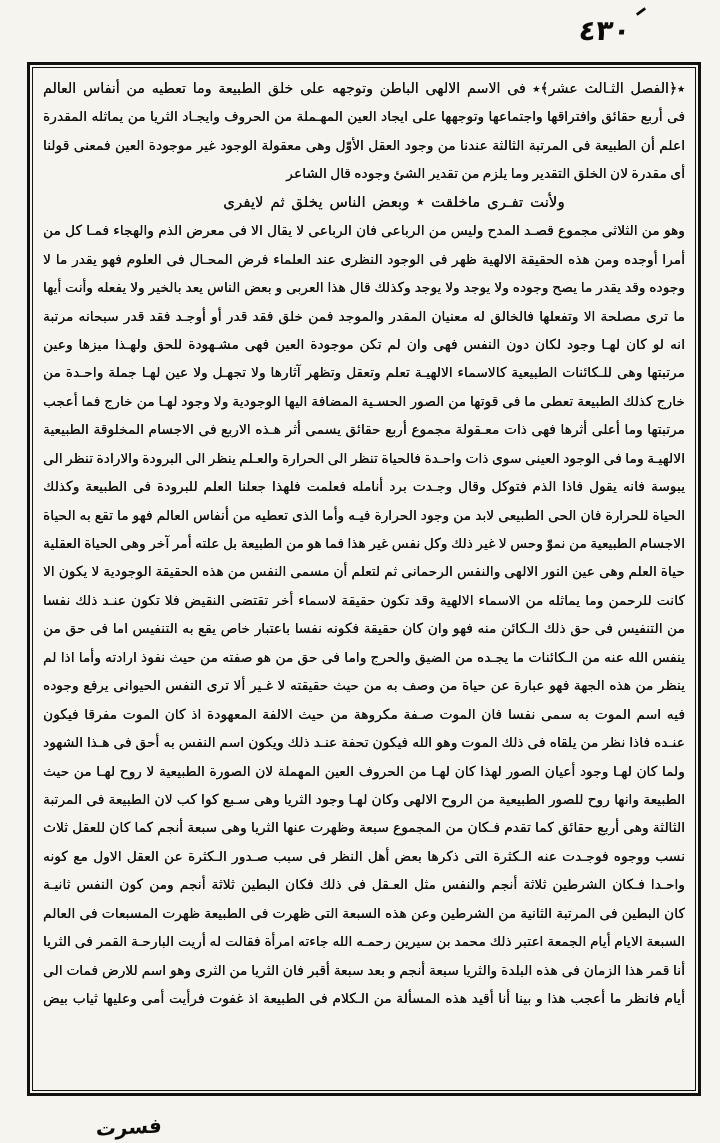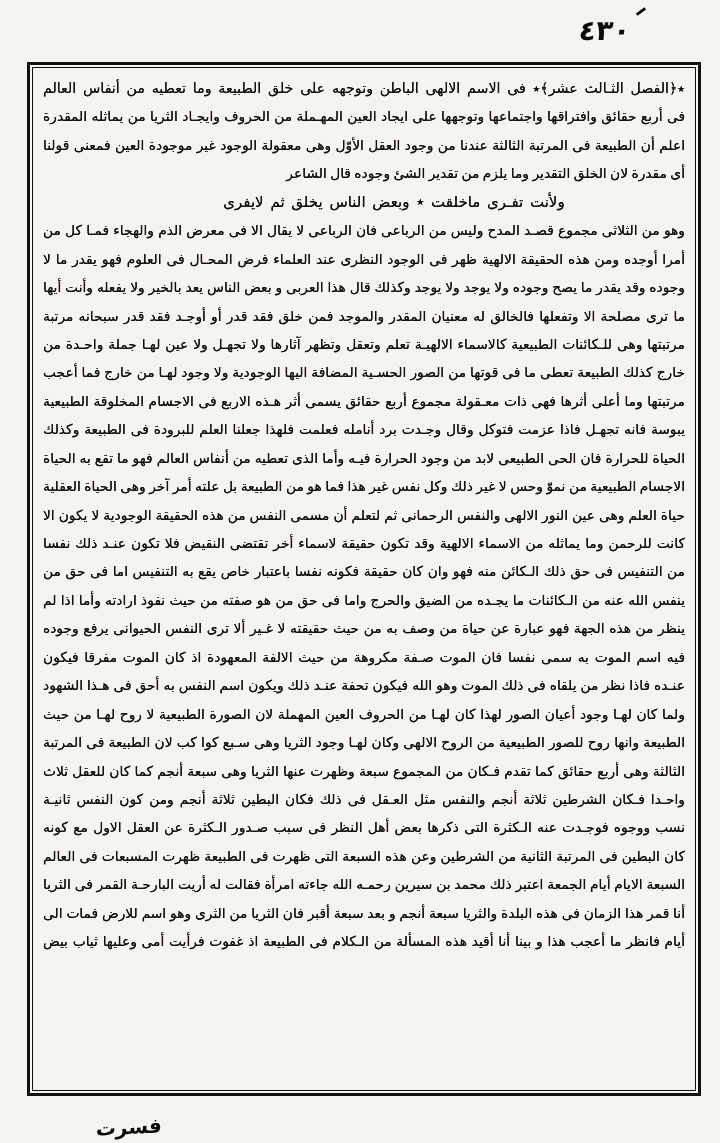--- a/index.html
+++ b/index.html
@@ -88,38 +88,40 @@
 
       <div class="line header">٭﴿الفصل الثـالث عشر﴾٭  فى الاسم الالهى الباطن وتوجهه على خلق الطبيعة وما تعطيه من أنفاس العالم وحصرها</div>
           <div class="line">فى أربع حقائق وافتراقها واجتماعها وتوجهها على ايجاد العين المهـملة من الحروف وايجـاد الثريا من يماثله المقدرة</div>
           <div class="line">اعلم أن الطبيعة فى المرتبة الثالثة عندنا من وجود العقل الأوّل وهى معقولة الوجود غير موجودة العين فمعنى قولنا مخلوقة</div>
           <div class="line short">أى مقدرة لان الخلق التقدير وما يلزم من تقدير الشئ وجوده قال الشاعر</div>
           <div class="line verse">ولأنت تفـرى ماخلقت ٭ وبعض الناس يخلق ثم لايفرى</div>
           <div class="line">وهو من الثلاثى مجموع قصـد المدح وليس من الرباعى فان الرباعى لا يقال الا فى معرض الذم والهجاء فمـا كل من قدر</div>
           <div class="line">أمرا أوجده ومن هذه الحقيقة الالهية ظهر فى الوجود النظرى عند العلماء فرض المحـال فى العلوم فهو يقدر ما لا يصح</div>
           <div class="line">وجوده وقد يقدر ما يصح وجوده ولا يوجد ولا يوجد وكذلك قال هذا العربى و بعض الناس يعد بالخير ولا يفعله وأنت أيها الملك</div>
           <div class="line">ما ترى مصلحة الا وتفعلها فالخالق له معنيان المقدر والموجد فمن خلق فقد قدر أو أوجـد فقد قدر سبحانه مرتبة الطبيعة</div>
+          <div class="line">انه لو كان لهـا وجود لكان دون النفس فهى وان لم تكن موجودة العين فهى مشـهودة للحق ولهـذا ميزها وعين</div>
           <div class="line">مرتبتها وهى للـكائنات الطبيعية كالاسماء الالهيـة تعلم وتعقل وتظهر آثارها ولا تجهـل ولا عين لهـا جملة واحـدة من</div>
           <div class="line">خارج كذلك الطبيعة تعطى ما فى قوتها من الصور الحسـية المضافة اليها الوجودية ولا وجود لهـا من خارج فما أعجب</div>
           <div class="line">مرتبتها وما أعلى أثرها فهى ذات معـقولة مجموع أربع حقائق يسمى أثر هـذه الاربع فى الاجسام المخلوقة الطبيعية</div>
-          <div class="line">يبوسة فانه تجهـل فاذا عزمت فتوكل وقال وجـدت برد أنامله فعلمت فلهذا جعلنا العلم للبرودة فى الطبيعة وكذلك</div>
+          <div class="line">الالهيـة وما فى الوجود العينى سوى ذات واحـدة فالحياة تنظر الى الحرارة والعـلم ينظر الى البرودة والارادة تنظر الى</div>
+          <div class="line">يبوسة فانه يقول فاذا الذم فتوكل وقال وجـدت برد أنامله فعلمت فلهذا جعلنا العلم للبرودة فى الطبيعة وكذلك</div>
           <div class="line">الحياة للحرارة فان الحى الطبيعى لابد من وجود الحرارة فيـه وأما الذى تعطيه من أنفاس العالم فهو ما تقع به الحياة فى</div>
           <div class="line">الاجسام الطبيعية من نموّ وحس لا غير ذلك وكل نفس غير هذا فما هو من الطبيعة بل علته أمر آخر وهى الحياة العقلية</div>
           <div class="line">حياة العلم وهى عين النور الالهى والنفس الرحمانى ثم لتعلم أن مسمى النفس من هذه الحقيقة الوجودية لا يكون الا اذا</div>
           <div class="line">كانت للرحمن وما يماثله من الاسماء الالهية وقد تكون حقيقة لاسماء أخر تقتضى النقيض فلا تكون عنـد ذلك نفسا</div>
           <div class="line">من التنفيس فى حق ذلك الـكائن منه فهو وان كان حقيقة فكونه نفسا باعتبار خاص يقع به التنفيس اما فى حق من</div>
           <div class="line">ينفس الله عنه من الـكائنات ما يجـده من الضيق والحرج واما فى حق من هو صفته من حيث نفوذ ارادته وأما اذا لم</div>
           <div class="line">ينظر من هذه الجهة فهو عبارة عن حياة من وصف به من حيث حقيقته لا غـير ألا ترى النفس الحيوانى يرفع وجوده</div>
           <div class="line">فيه اسم الموت به سمى نفسا فان الموت صـفة مكروهة من حيث الالفة المعهودة اذ كان الموت مفرقا فيكون مكروها</div>
           <div class="line">عنـده فاذا نظر من يلقاه فى ذلك الموت وهو الله فيكون تحفة عنـد ذلك ويكون اسم النفس به أحق فى هـذا الشهود</div>
           <div class="line">ولما كان لهـا وجود أعيان الصور لهذا كان لهـا من الحروف العين المهملة لان الصورة الطبيعية لا روح لهـا من حيث</div>
           <div class="line">الطبيعة وانها روح للصور الطبيعية من الروح الالهى وكان لهـا وجود الثريا وهى سـبع كوا كب لان الطبيعة فى المرتبة</div>
           <div class="line">الثالثة وهى أربع حقائق كما تقدم فـكان من المجموع سبعة وظهرت عنها الثريا وهى سبعة أنجم كما كان للعقل ثلاث</div>
+          <div class="line">نسب ووجوه فوجـدت عنه الـكثرة التى ذكرها بعض أهل النظر فى سبب صـدور الـكثرة عن العقل الاول مع كونه</div>
           <div class="line">واحـدا فـكان الشرطين ثلاثة أنجم والنفس مثل العـقل فى ذلك فكان البطين ثلاثة أنجم ومن كون النفس ثانيـة</div>
-          <div class="line">نسب ووجوه فوجـدت عنه الـكثرة التى ذكرها بعض أهل النظر فى سبب صـدور الـكثرة عن العقل الاول مع كونه</div>
           <div class="line">كان البطين فى المرتبة الثانية من الشرطين وعن هذه السبعة التى ظهرت فى الطبيعة ظهرت المسبعات فى العالم وهى أيضا</div>
           <div class="line">السبعة الايام أيام الجمعة اعتبر ذلك محمد بن سيرين رحمـه الله جاءته امرأة فقالت له أريت البارحـة القمر فى الثريا فقال</div>
           <div class="line">أنا قمر هذا الزمان فى هذه البلدة والثريا سبعة أنجم و بعد سبعة أقبر فان الثريا من الثرى وهو اسم للارض فمات الى سـبعة</div>
           <div class="line">أيام فانظر ما أعجب هذا و بينا أنا أقيد هذه المسألة من الـكلام فى الطبيعة اذ غفوت فرأيت أمى وعليها ثياب بيض حسنة</div>
         </div>
     </div>
   </div>
 
   <div class="catchword">فسرت</div>
 

